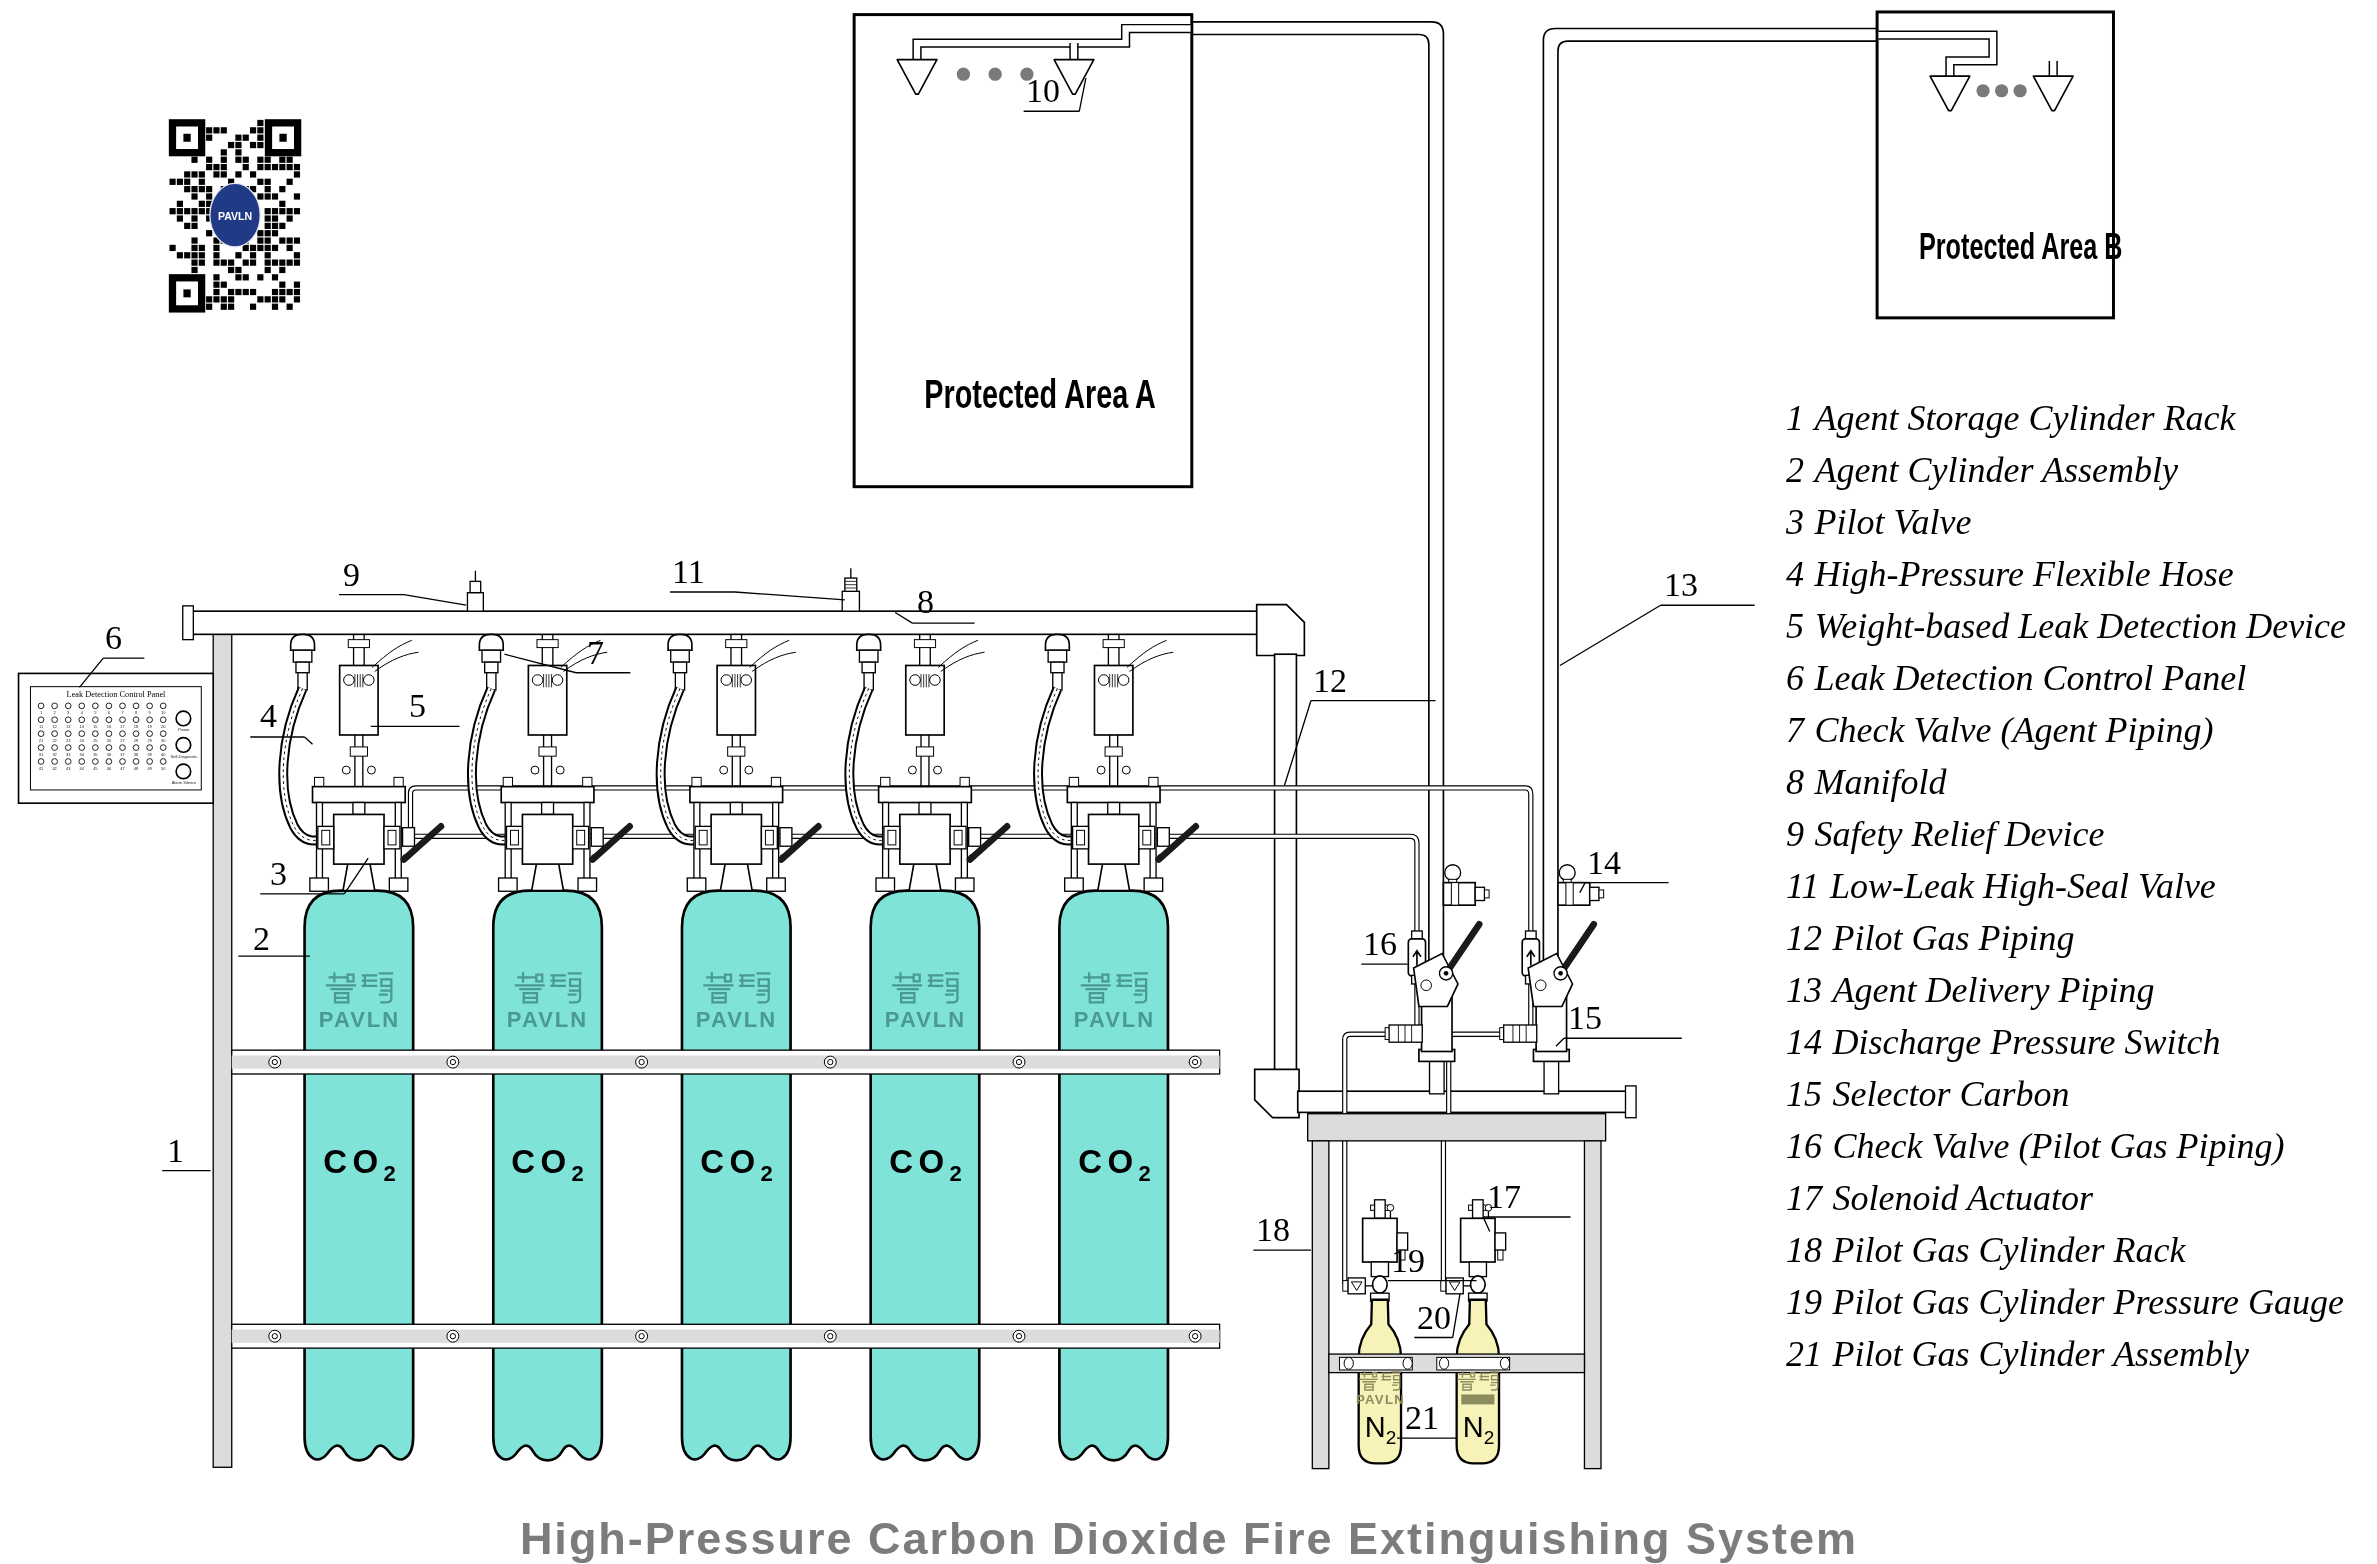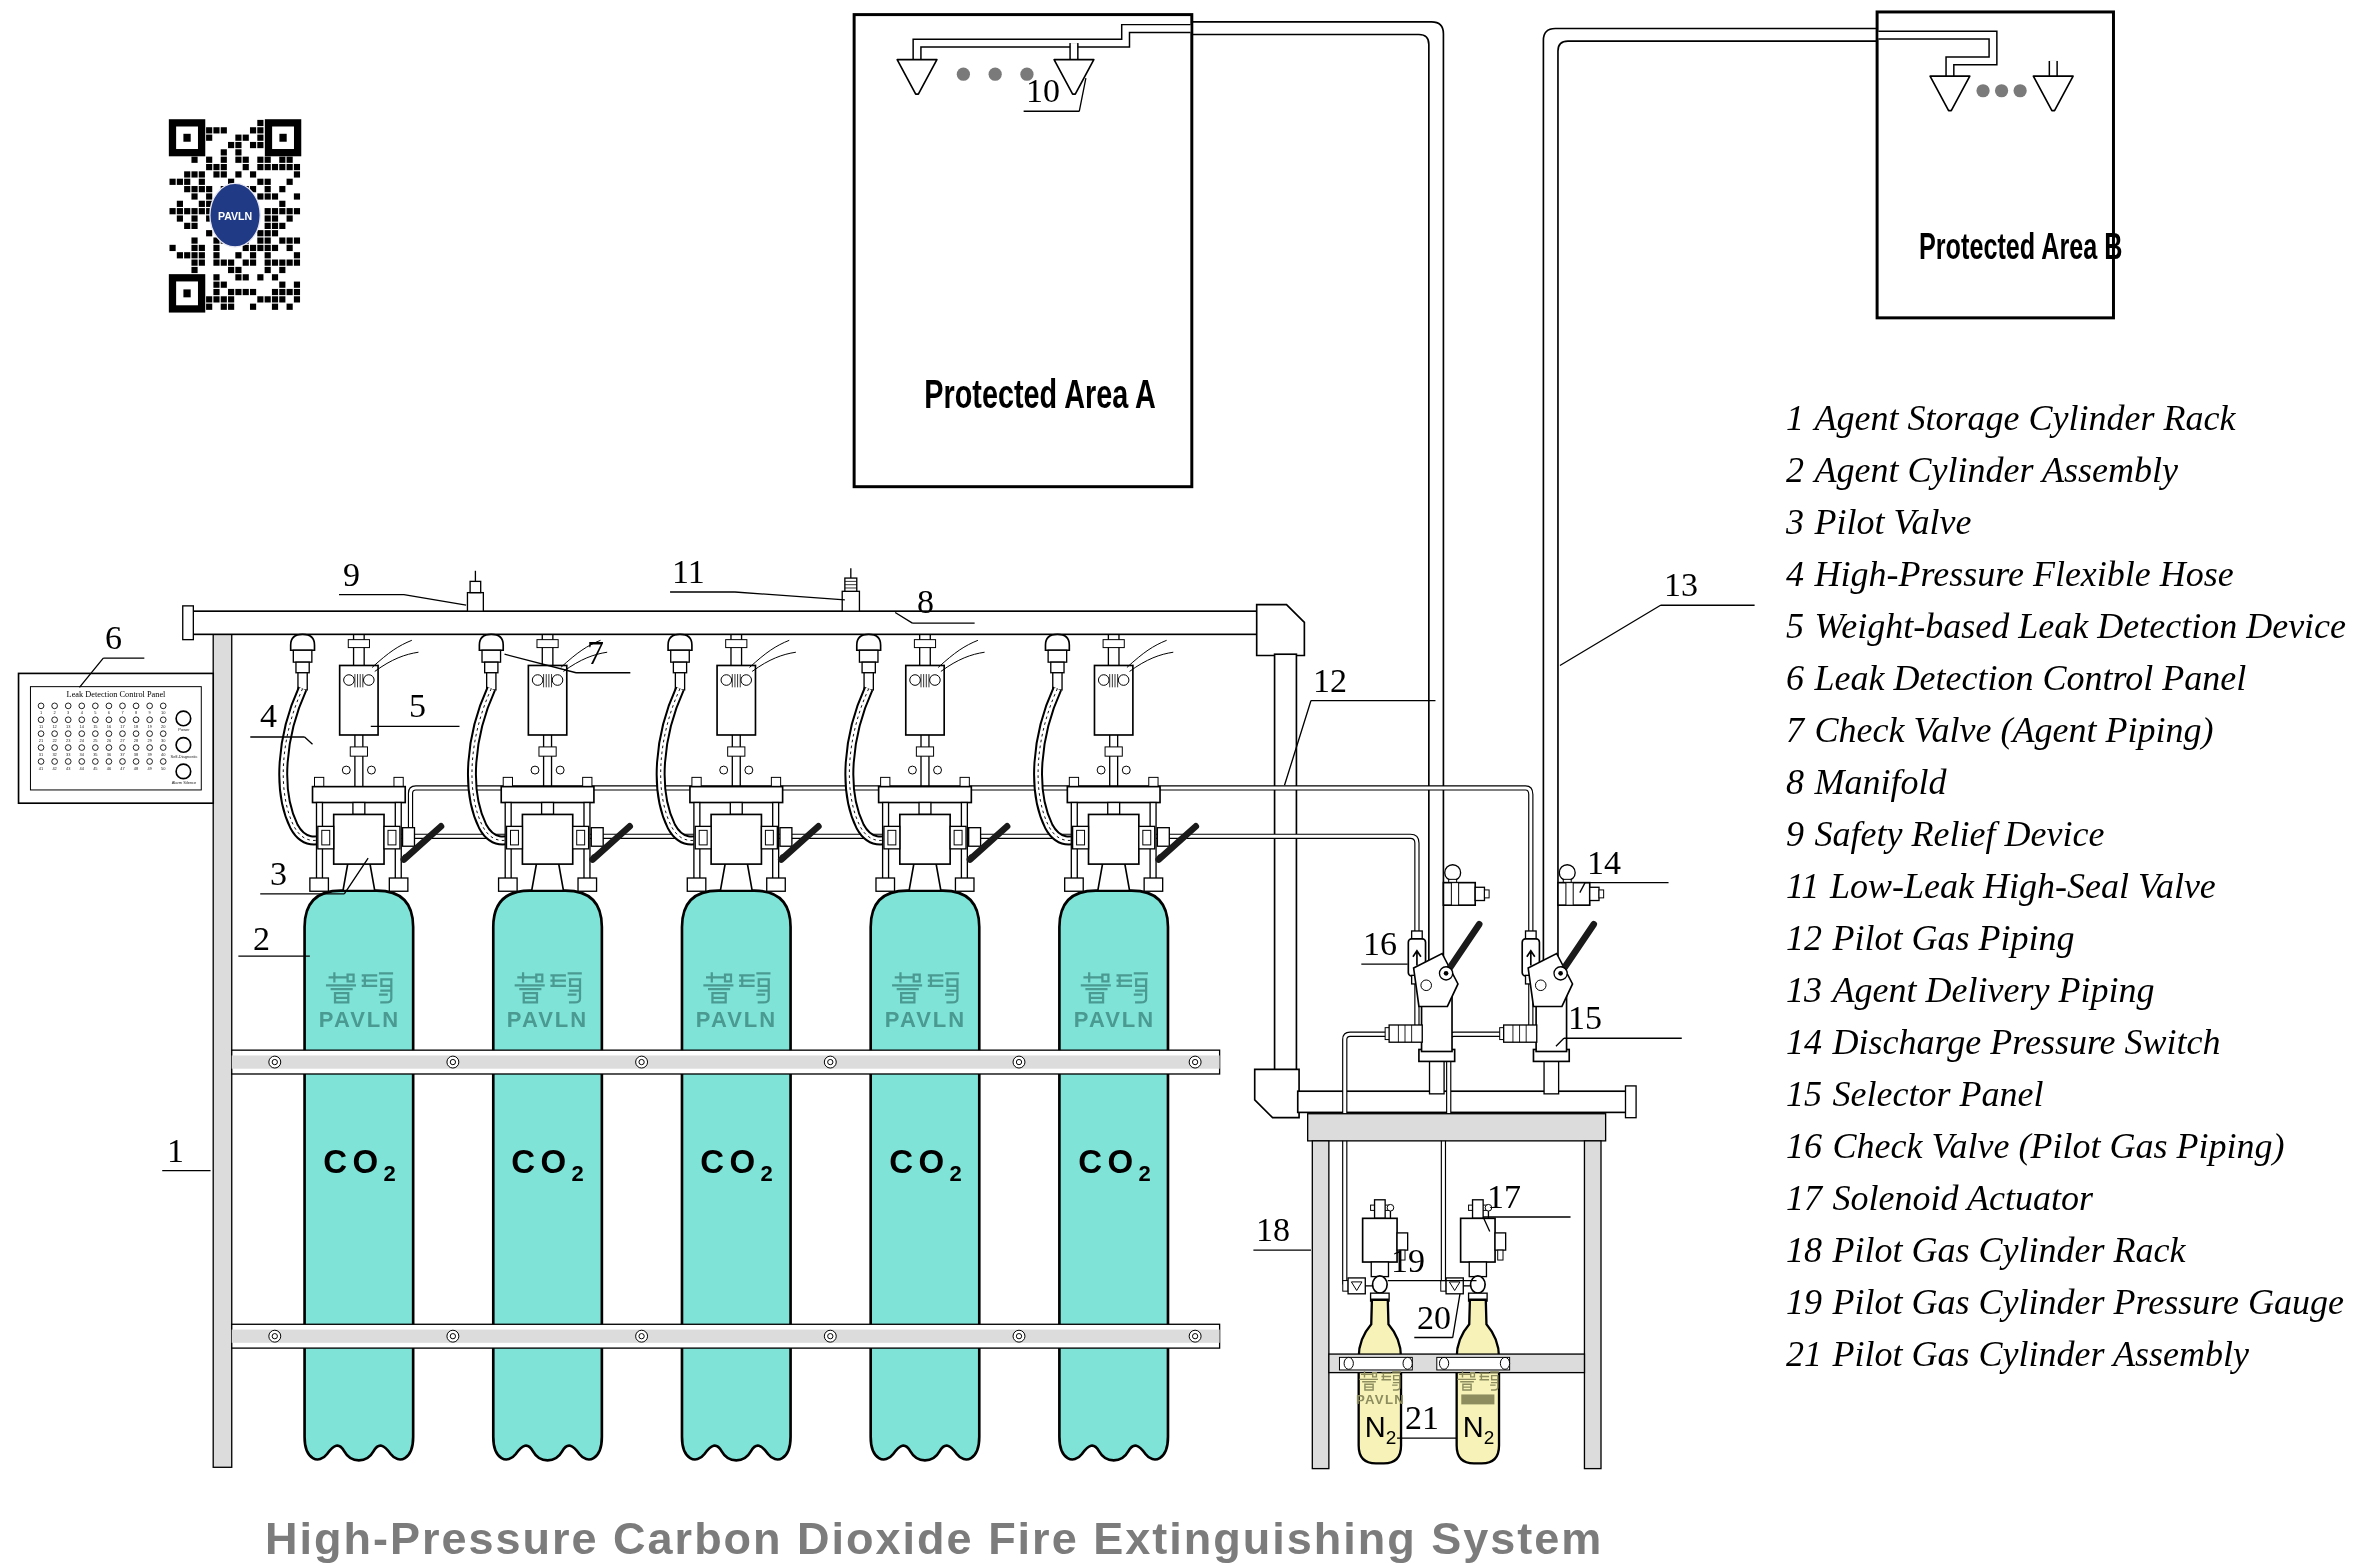--- a/index.html
+++ b/index.html
@@ -22,21 +22,21 @@
   .hb{stroke:#000;stroke-width:15;fill:none;}
   .hw{stroke:#fff;stroke-width:9;fill:none;}
   .hd{stroke:#000;stroke-width:1.4;fill:none;stroke-dasharray:4 5;}
   .cjk{stroke:currentColor;stroke-width:3.4;fill:none;stroke-linecap:square;}
   .teal{fill:var(--cylinder);stroke:#000;stroke-width:4;}
   .yel{fill:var(--n2_cylinder);stroke:#000;stroke-width:3.5;}
   .dot{fill:var(--dot_gray);}
   .lever{stroke:#1a1a1a;stroke-width:10;stroke-linecap:round;}
   
   .co{position:absolute;font-family:"Liberation Serif",serif;font-size:34px;color:#000;line-height:1;}
-  .bigtitle{position:absolute;left:265px;top:1513px;width:1848px;text-align:left;
+  .bigtitle{position:absolute;left:265px;top:1513px;width:1848px;text-align:center;
     font-size:45px;font-weight:bold;color:var(--title_gray);letter-spacing:2px;}
   .areatitle{position:absolute;font-weight:bold;color:#000;white-space:nowrap;transform-origin:center;}
   #atitle{left:886px;top:372px;width:274px;text-align:center;font-size:40px;transform:scaleX(.72);}
   #btitle{left:1886px;top:226px;width:220px;text-align:center;font-size:36px;transform:scaleX(.70);}
   .legend{position:absolute;left:1786px;top:392px;font-family:"Liberation Serif",serif;font-size:36px;color:#000;font-style:italic;}
   .lrow{height:52px;line-height:52px;white-space:nowrap;}
   .lnum{margin-right:10.6px;}
   .pav{position:absolute;width:109px;text-align:center;font-weight:bold;font-size:22px;
     color:var(--brand);letter-spacing:2px;}
   .gas{position:absolute;width:109px;text-align:center;font-weight:bold;font-size:33px;color:#000;letter-spacing:5.3px;}
@@ -695,21 +695,21 @@
   <div class="lrow"><span class="lnum">4</span><span>High-Pressure Flexible Hose</span></div>
   <div class="lrow"><span class="lnum">5</span><span>Weight-based Leak Detection Device</span></div>
   <div class="lrow"><span class="lnum">6</span><span>Leak Detection Control Panel</span></div>
   <div class="lrow"><span class="lnum">7</span><span>Check Valve (Agent Piping)</span></div>
   <div class="lrow"><span class="lnum">8</span><span>Manifold</span></div>
   <div class="lrow"><span class="lnum">9</span><span>Safety Relief Device</span></div>
   <div class="lrow"><span class="lnum">11</span><span>Low-Leak High-Seal Valve</span></div>
   <div class="lrow"><span class="lnum">12</span><span>Pilot Gas Piping</span></div>
   <div class="lrow"><span class="lnum">13</span><span>Agent Delivery Piping</span></div>
   <div class="lrow"><span class="lnum">14</span><span>Discharge Pressure Switch</span></div>
-  <div class="lrow"><span class="lnum">15</span><span>Selector Panel</span></div>
+  <div class="lrow"><span class="lnum">15</span><span>Selector Carbon</span></div>
   <div class="lrow"><span class="lnum">16</span><span>Check Valve (Pilot Gas Piping)</span></div>
   <div class="lrow"><span class="lnum">17</span><span>Solenoid Actuator</span></div>
   <div class="lrow"><span class="lnum">18</span><span>Pilot Gas Cylinder Rack</span></div>
   <div class="lrow"><span class="lnum">19</span><span>Pilot Gas Cylinder Pressure Gauge</span></div>
   <div class="lrow"><span class="lnum">21</span><span>Pilot Gas Cylinder Assembly</span></div>
 </div>
 
 <div class="pav" style="left:305px;top:1007px">PAVLN</div>
 <div class="pav" style="left:493px;top:1007px">PAVLN</div>
 <div class="pav" style="left:682px;top:1007px">PAVLN</div>

